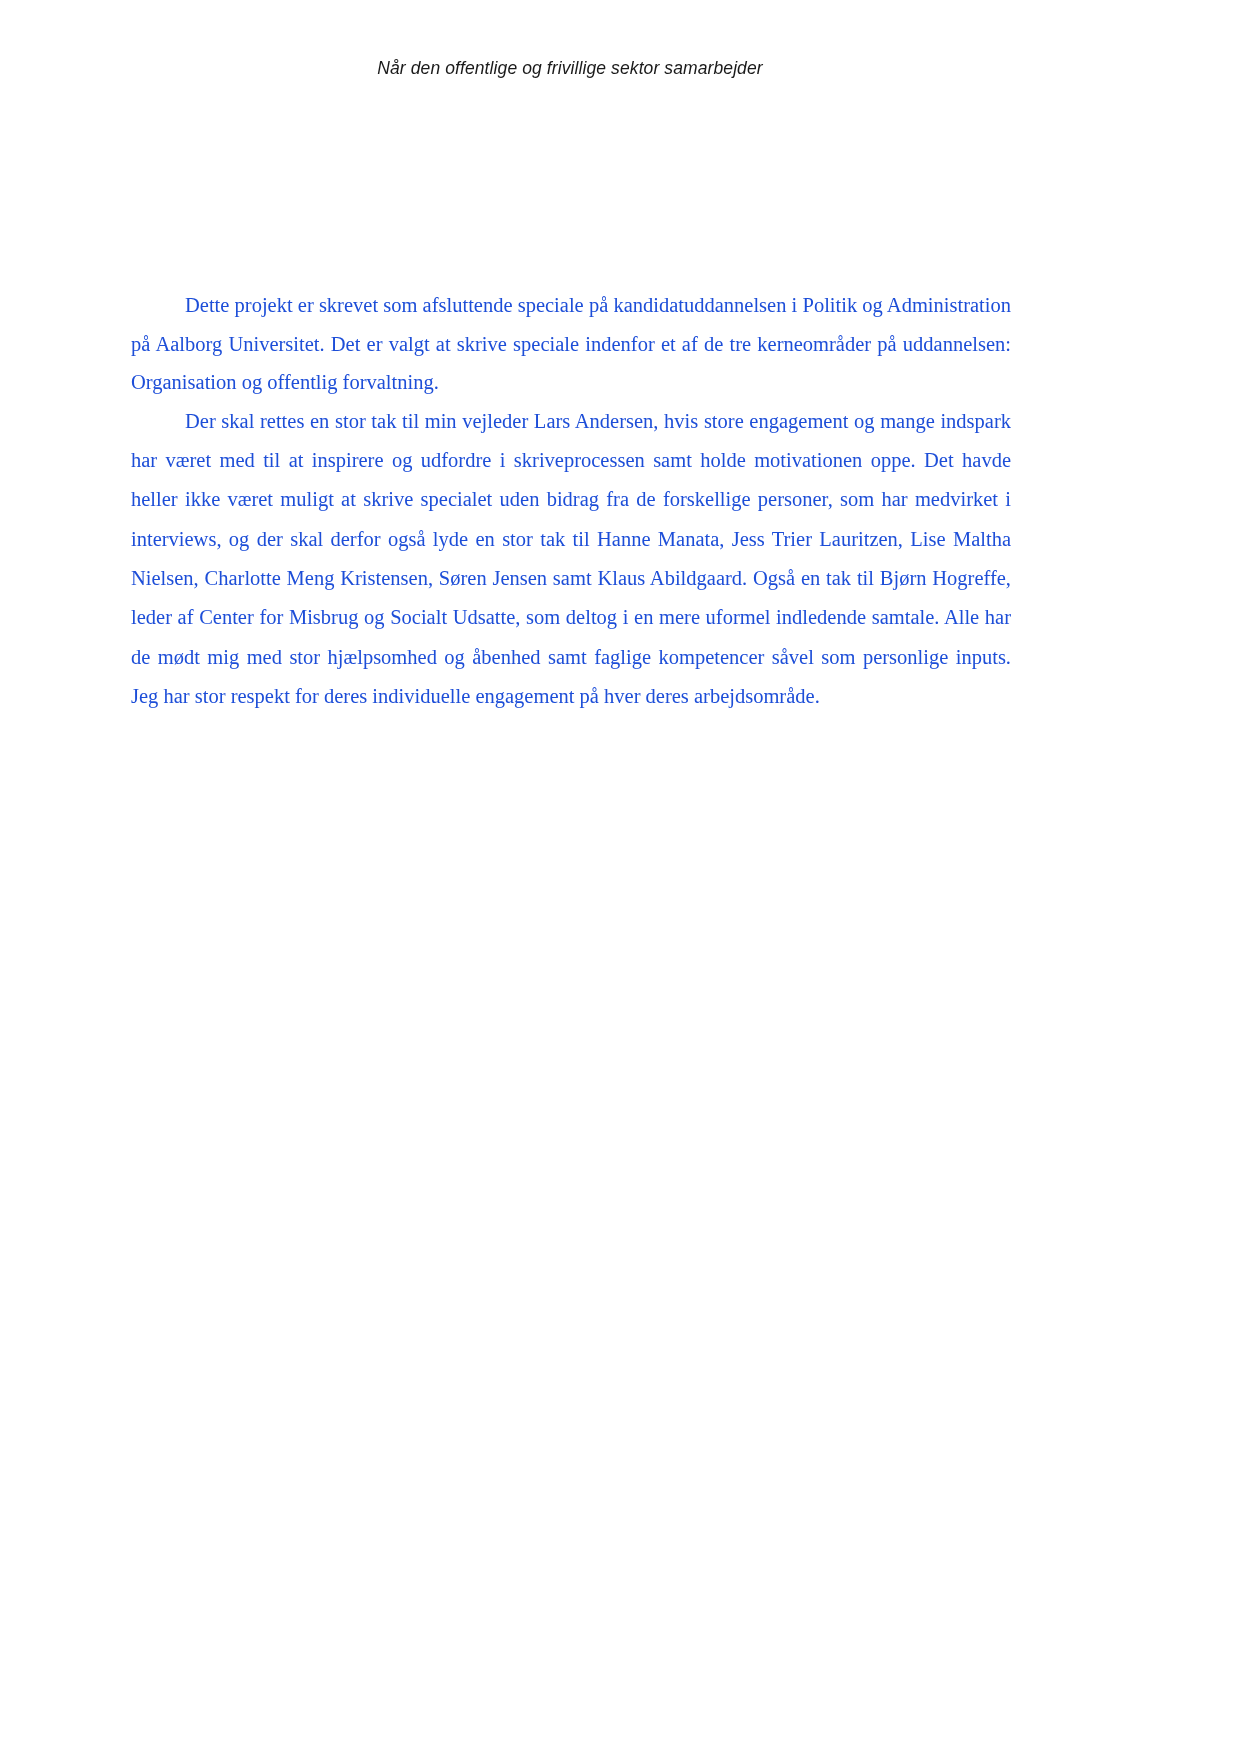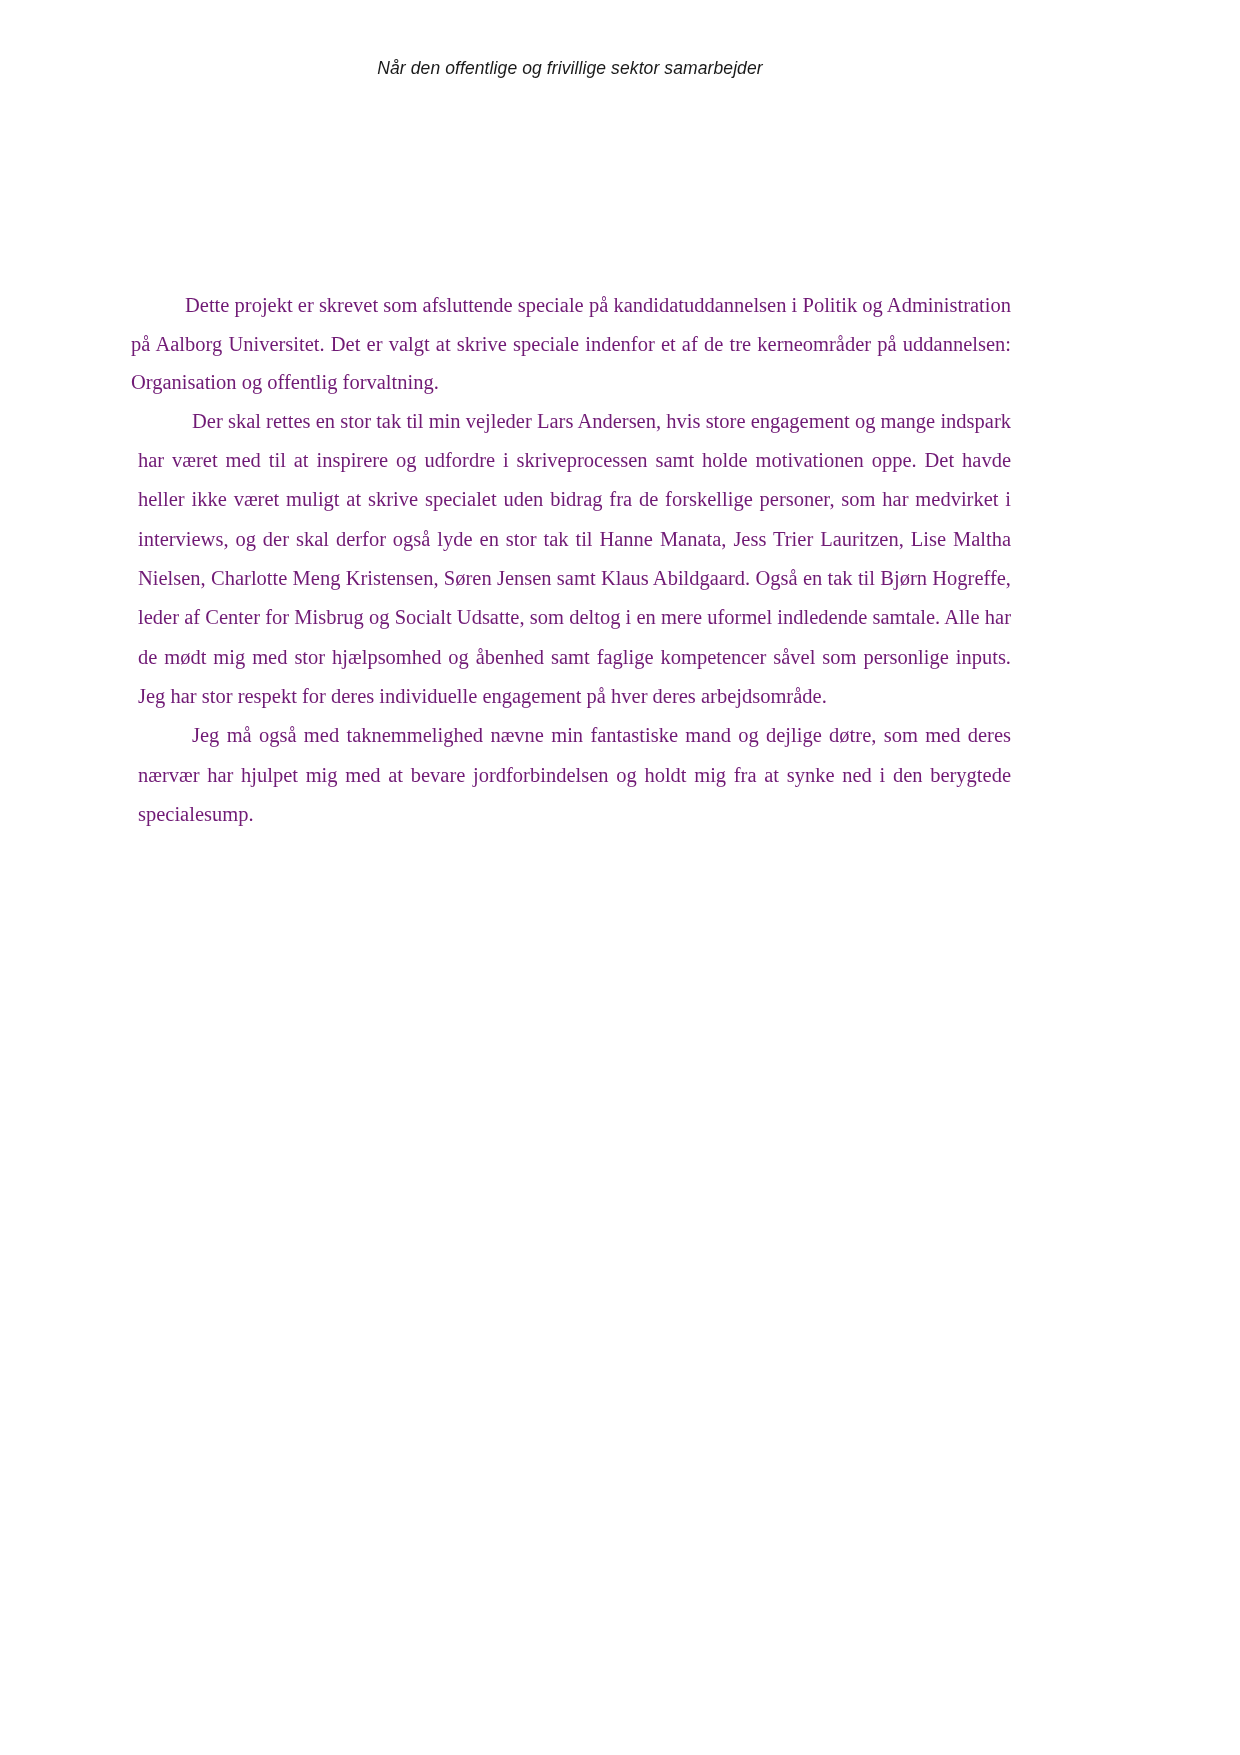--- a/index.html
+++ b/index.html
@@ -60,36 +60,35 @@
   }
 
   
   .body-copy {
     position: absolute;
     top: 286px;
     left: 131px;
     width: 880px;
     font-family: "Liberation Serif", "DejaVu Serif", serif;
     font-size: 20.5px;
-    color: #701a75;
+    color: #1d4ed8;
   }
 
   .body-copy p {
     margin: 0;
     text-align: justify;
     text-justify: inter-word;
     text-indent: 54px;
     line-height: 1.88;
     -webkit-hyphens: none;
     hyphens: none;
   }
 
   .body-copy p.tight {
     line-height: 1.92;
-    margin-left: 7px;
   }
 
   .closing {
     position: absolute;
     top: 915px;
     left: 131px;
     width: 880px;
     text-align: right;
     font-family: "Liberation Serif", "DejaVu Serif", serif;
     font-size: 20.5px;
@@ -101,17 +100,16 @@
 <body>
 
 <div class="page">
 
   <div class="running-header">Når den offentlige og frivillige sektor samarbejder</div>
 
 
   <div class="body-copy">
     <p>Dette projekt er skrevet som afsluttende speciale på kandidatuddannelsen i Politik og Administration på Aalborg Universitet. Det er valgt at skrive speciale indenfor et af de tre kerneområder på uddannelsen: Organisation og offentlig forvaltning.</p>
     <p class="tight">Der skal rettes en stor tak til min vejleder Lars Andersen, hvis store engagement og mange indspark har været med til at inspirere og udfordre i skriveprocessen samt holde motivationen oppe. Det havde heller ikke været muligt at skrive specialet uden bidrag fra de forskellige personer, som har medvirket i interviews, og der skal derfor også lyde en stor tak til Hanne Manata, Jess Trier Lauritzen, Lise Maltha Nielsen, Charlotte Meng Kristensen, Søren Jensen samt Klaus Abildgaard. Også en tak til Bjørn Hogreffe, leder af Center for Misbrug og Socialt Udsatte, som deltog i en mere uformel indledende samtale. Alle har de mødt mig med stor hjælpsomhed og åbenhed samt faglige kompetencer såvel som personlige inputs. Jeg har stor respekt for deres individuelle engagement på hver deres arbejdsområde.</p>
-    <p class="tight">Jeg må også med taknemmelighed nævne min fantastiske mand og dejlige døtre, som med deres nærvær har hjulpet mig med at bevare jordforbindelsen og holdt mig fra at synke ned i den berygtede specialesump.</p>
   </div>
 
 
 </div>
 
 </body></html>

